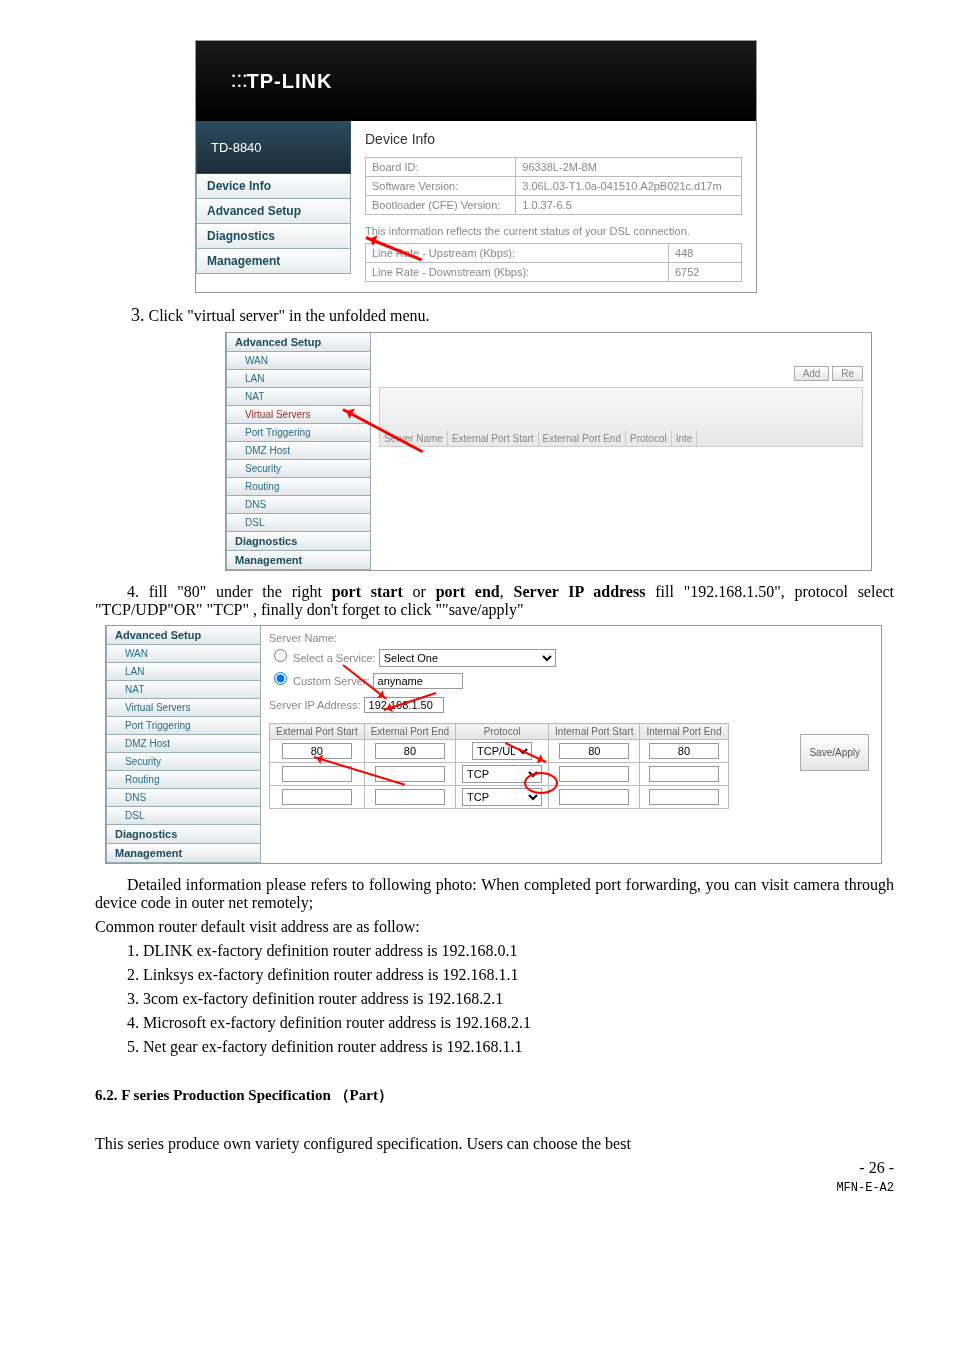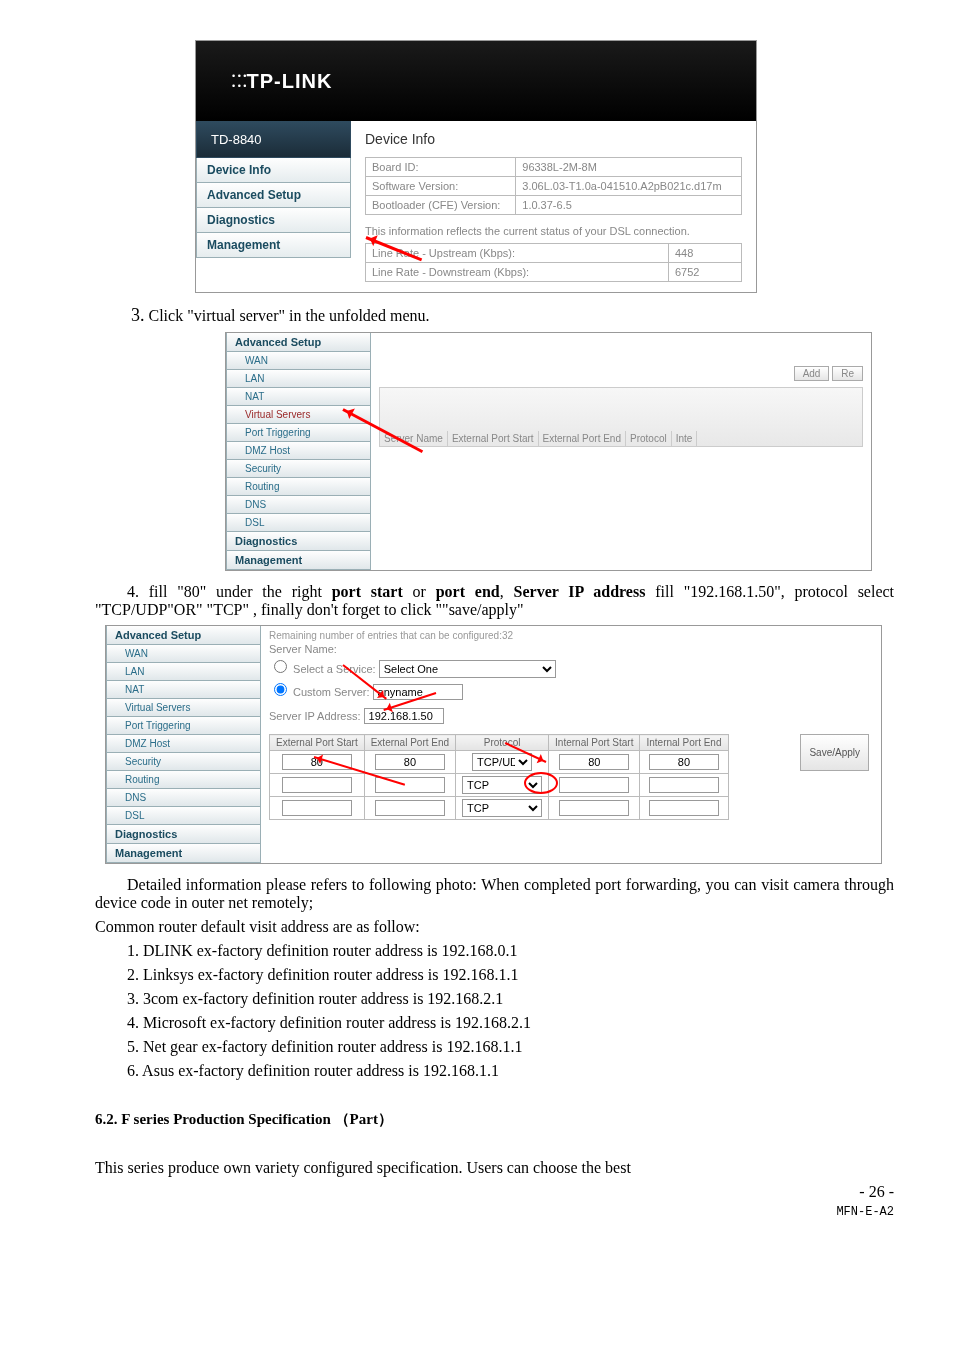--- a/index.html
+++ b/index.html
@@ -49,21 +49,21 @@
   .ss1-body {
     display: flex;
     background: #fff;
   }
   .ss1-nav {
     width: 155px;
   }
   .ss1-nav-head {
     background: linear-gradient(#2e4a5e,#1b2c38);
     color: #fff;
-    padding: 10px 14px;
+    padding: 18px 14px;
     font-size: 13px;
     border: 1px solid #2e4a5e;
   }
   .ss1-nav-item {
     background: linear-gradient(#fefefe,#e5ecee);
     border: 1px solid #9aafb5;
     border-top: none;
     padding: 5px 10px;
     color: #1b4c60;
     font-weight: bold;
@@ -409,21 +409,20 @@
         <div class="nav2-item sub">Port Triggering</div>
         <div class="nav2-item sub">DMZ Host</div>
         <div class="nav2-item sub">Security</div>
         <div class="nav2-item sub">Routing</div>
         <div class="nav2-item sub">DNS</div>
         <div class="nav2-item sub">DSL</div>
         <div class="nav2-item">Diagnostics</div>
         <div class="nav2-item">Management</div>
       </div>
       <div class="ss3-main">
-        <div style="font-size:10px;color:#999;">Remaining number of entries that can be configured:32</div>
         <div class="form-row">Server Name:</div>
         <div class="form-row">
           <input type="radio" style="">
           <span>Select a Service:</span>
           <select class="selinp" style="width:177px"><option>Select One</option></select>
         </div>
         <div class="form-row">
           <input type="radio" checked="" style="">
           <span>Custom Server:</span>
           <input class="txtinp" style="width: 90px;" value="anyname">
@@ -475,21 +474,20 @@
   </div>
 
   <p class="para indent" style="text-align:justify">Detailed information please refers to following photo:   When completed port forwarding, you can visit camera through device code in outer net remotely;</p>
   <p class="para">Common router default visit address are as follow:</p>
   <div class="list-indent">
     <p class="para">1. DLINK ex-factory definition router address is 192.168.0.1</p>
     <p class="para">2. Linksys ex-factory definition router address is 192.168.1.1</p>
     <p class="para">3. 3com ex-factory definition router address is 192.168.2.1</p>
     <p class="para">4. Microsoft ex-factory definition router address is 192.168.2.1</p>
     <p class="para">5. Net gear ex-factory definition router address is 192.168.1.1</p>
-    <p class="para">6. Asus ex-factory definition router address is 192.168.1.1</p>
   </div>
 
   <p class="section-title">6.2. F series Production Specification  （Part）</p>
 
   <p class="para" style="text-align:justify">This series produce own variety configured specification. Users can choose the best</p>
 
   <div class="footer">
     <div>- 26 -</div>
     <div class="code">MFN-E-A2</div>
   </div>

